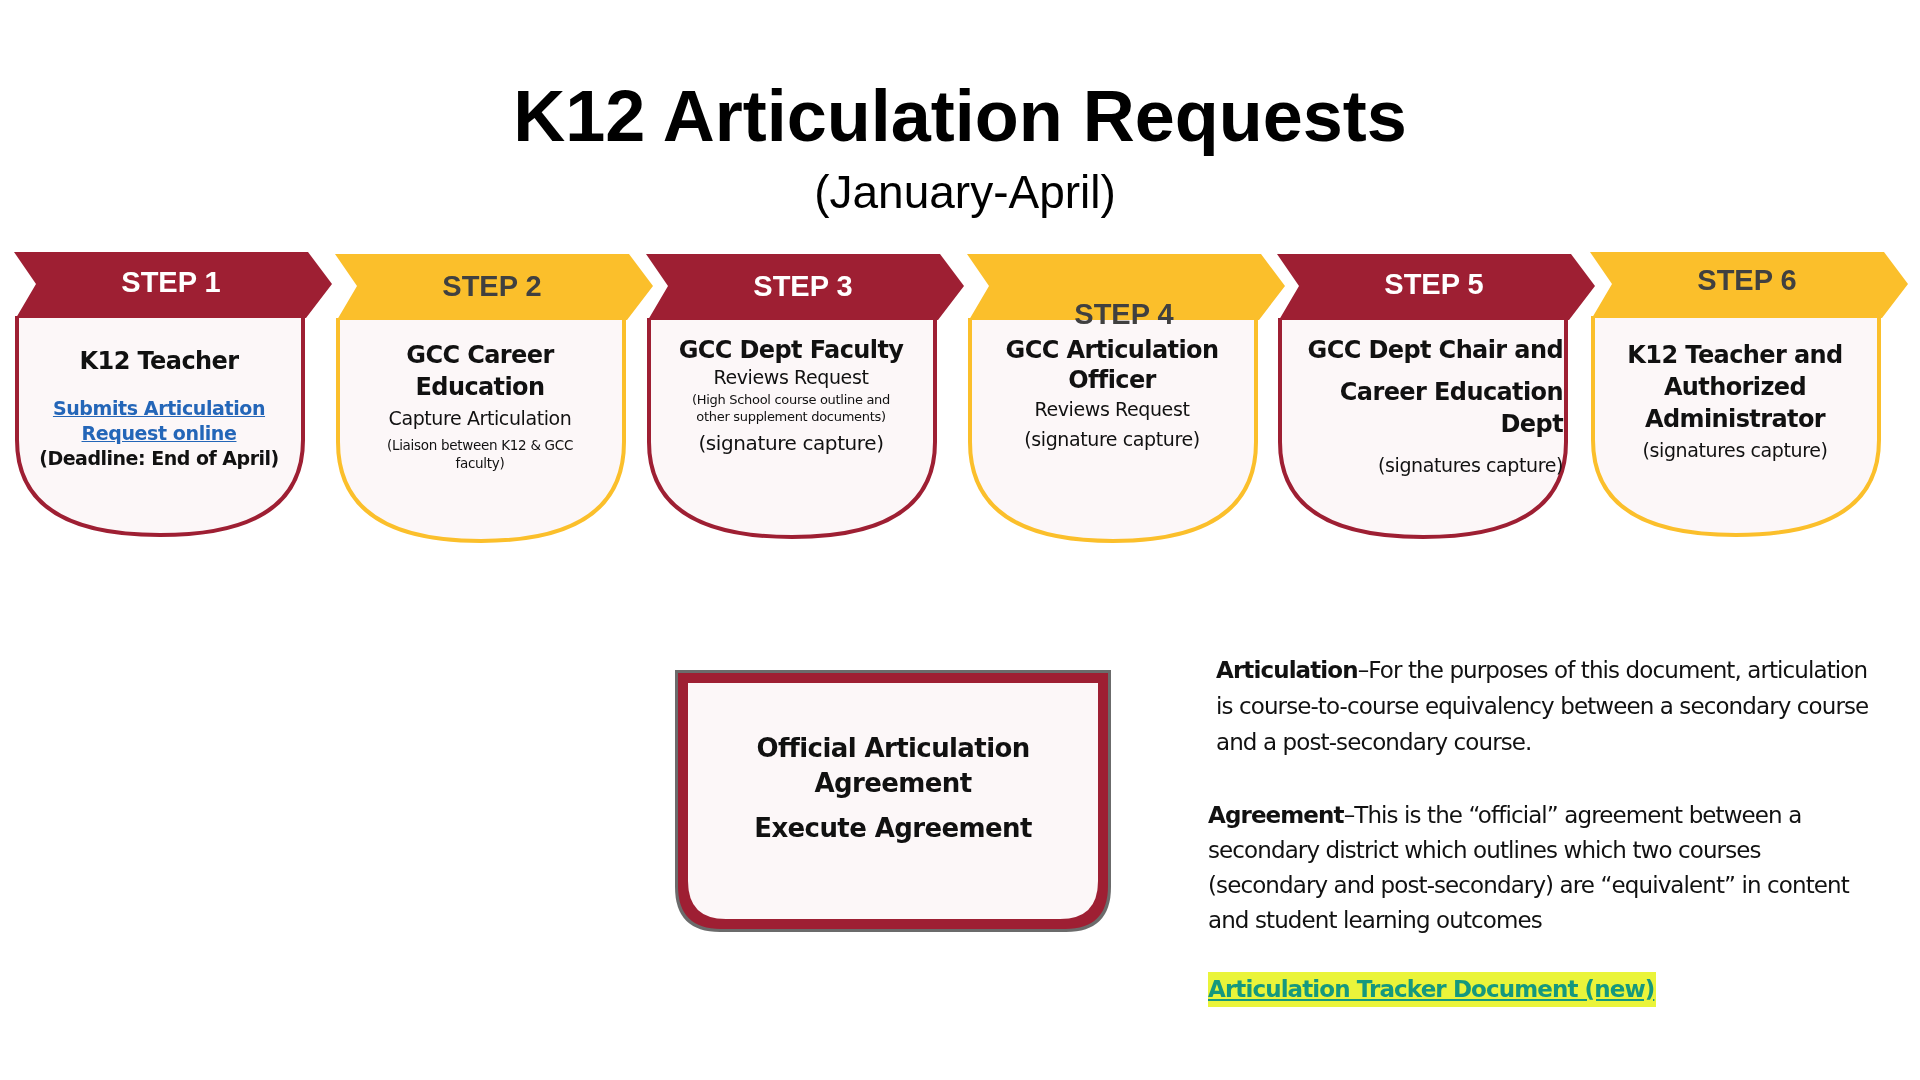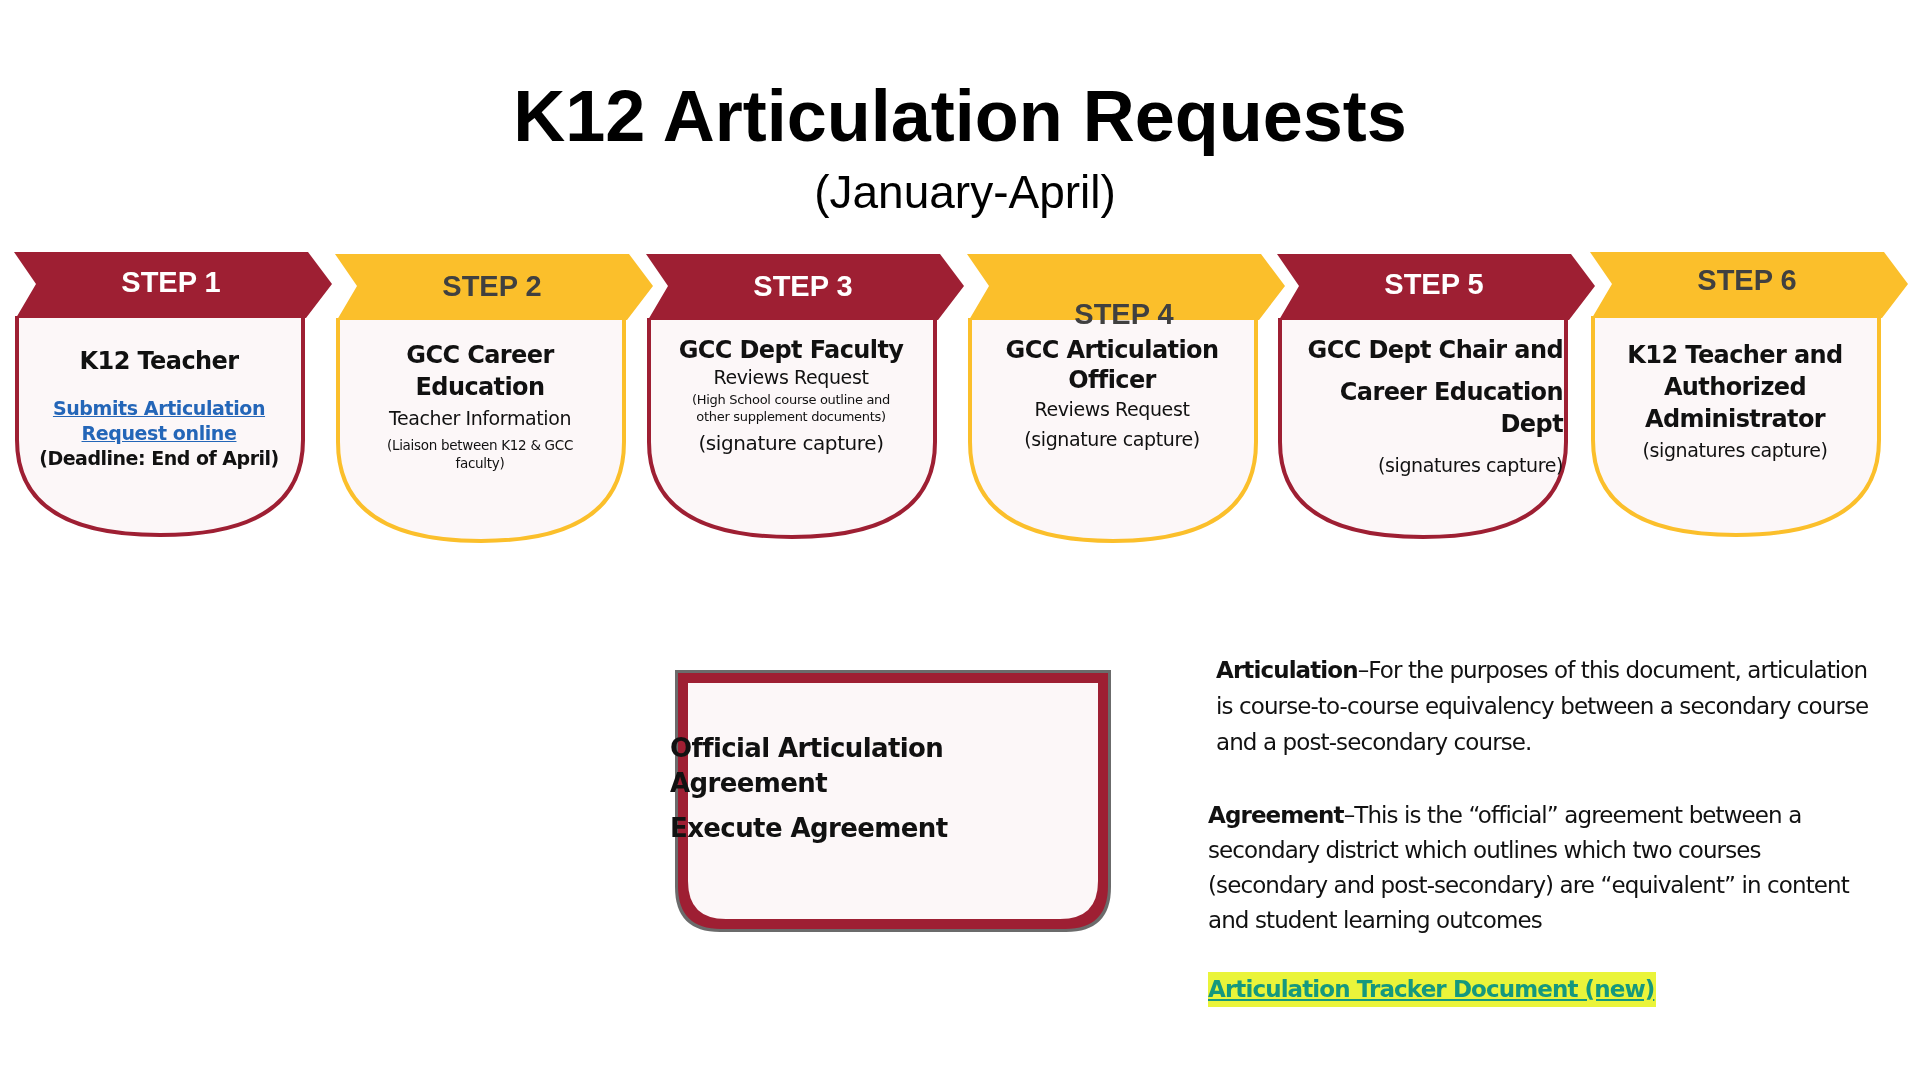--- a/index.html
+++ b/index.html
@@ -34,21 +34,21 @@
   .b-norm { font-size:19px; line-height:24px; display:block; letter-spacing:-0.4px; }
   .b-small { font-size:13.5px; line-height:18px; display:block; letter-spacing:-0.3px; }
   .b-deadline { font-weight:bold; font-size:19px; line-height:24px; display:block; letter-spacing:-0.5px; }
   .b-link { color:#2466b8; text-decoration:underline; font-weight:bold; font-size:19px; line-height:25px; display:block; letter-spacing:-0.4px; cursor:pointer; }
 
   .agreement-box {
     position:absolute; left:670px; top:665px; width:446px; height:272px;
   }
   .agreement-box svg { position:absolute; left:0; top:0; }
   .agreement-text {
-    position:absolute; left:0; width:446px; top:66px; 
+    position:absolute; left:0; width:446px; top:66px; text-align:center;
     font-family:"DejaVu Sans", sans-serif; font-weight:bold; color:#111; letter-spacing:-0.6px;
   }
   .agreement-text .l1 { display:block; font-size:26px; line-height:35px; }
   .agreement-text .l2 { display:block; font-size:26px; line-height:35px; margin-top:10px; }
 
   .defs {
     position:absolute; left:1208px; top:652px; width:680px;
     font-family:"DejaVu Sans", sans-serif; font-size:23px; color:#111; letter-spacing:-0.9px;
   }
   .def-block { margin:0; line-height:36px; }
@@ -86,21 +86,21 @@
 
 <div class="step gold" style="left:333px; top:252px;">
   <svg class="shape" width="330" height="300" viewBox="0 0 330 300">
     <path d="M5 66 L5 190 Q5 289 148 289 Q291 289 291 190 L291 66" fill="#fcf7f8" stroke="#fbbf2b" stroke-width="4"></path>
     <polygon points="2,2 296,2 320,34 294,68 4,68 24,34" fill="#fbbf2b"></polygon>
   </svg>
   <div class="banner-label" style="top:14px;">STEP 2</div>
   <div class="body" style="top:88px;text-align:center;">
     <span class="b-strong">GCC Career</span>
     <span class="b-strong" style="margin-top:2px;">Education</span>
-    <span class="b-norm" style="margin-top:4px;">Teacher Information</span>
+    <span class="b-norm" style="margin-top:4px;">Capture Articulation</span>
     <span class="b-small" style="margin-top:6px;">(Liaison between K12 &amp; GCC</span>
     <span class="b-small">faculty)</span>
   </div>
 </div>
 
 <div class="step red" style="left:644px; top:252px;">
   <svg class="shape" width="330" height="300" viewBox="0 0 330 300">
     <path d="M5 66 L5 190 Q5 285 148 285 Q291 285 291 190 L291 66" fill="#fcf7f8" stroke="#9e1f33" stroke-width="4"></path>
     <polygon points="2,2 296,2 320,34 294,68 4,68 24,34" fill="#9e1f33"></polygon>
   </svg>

